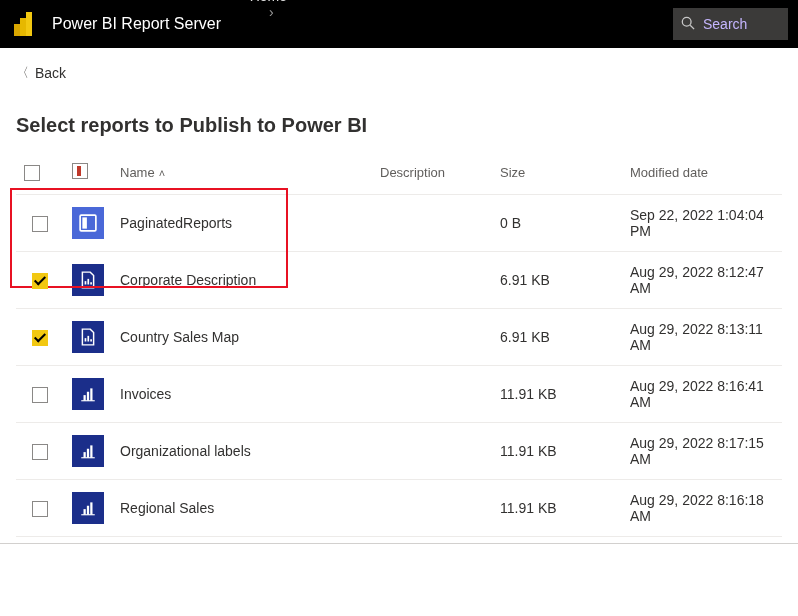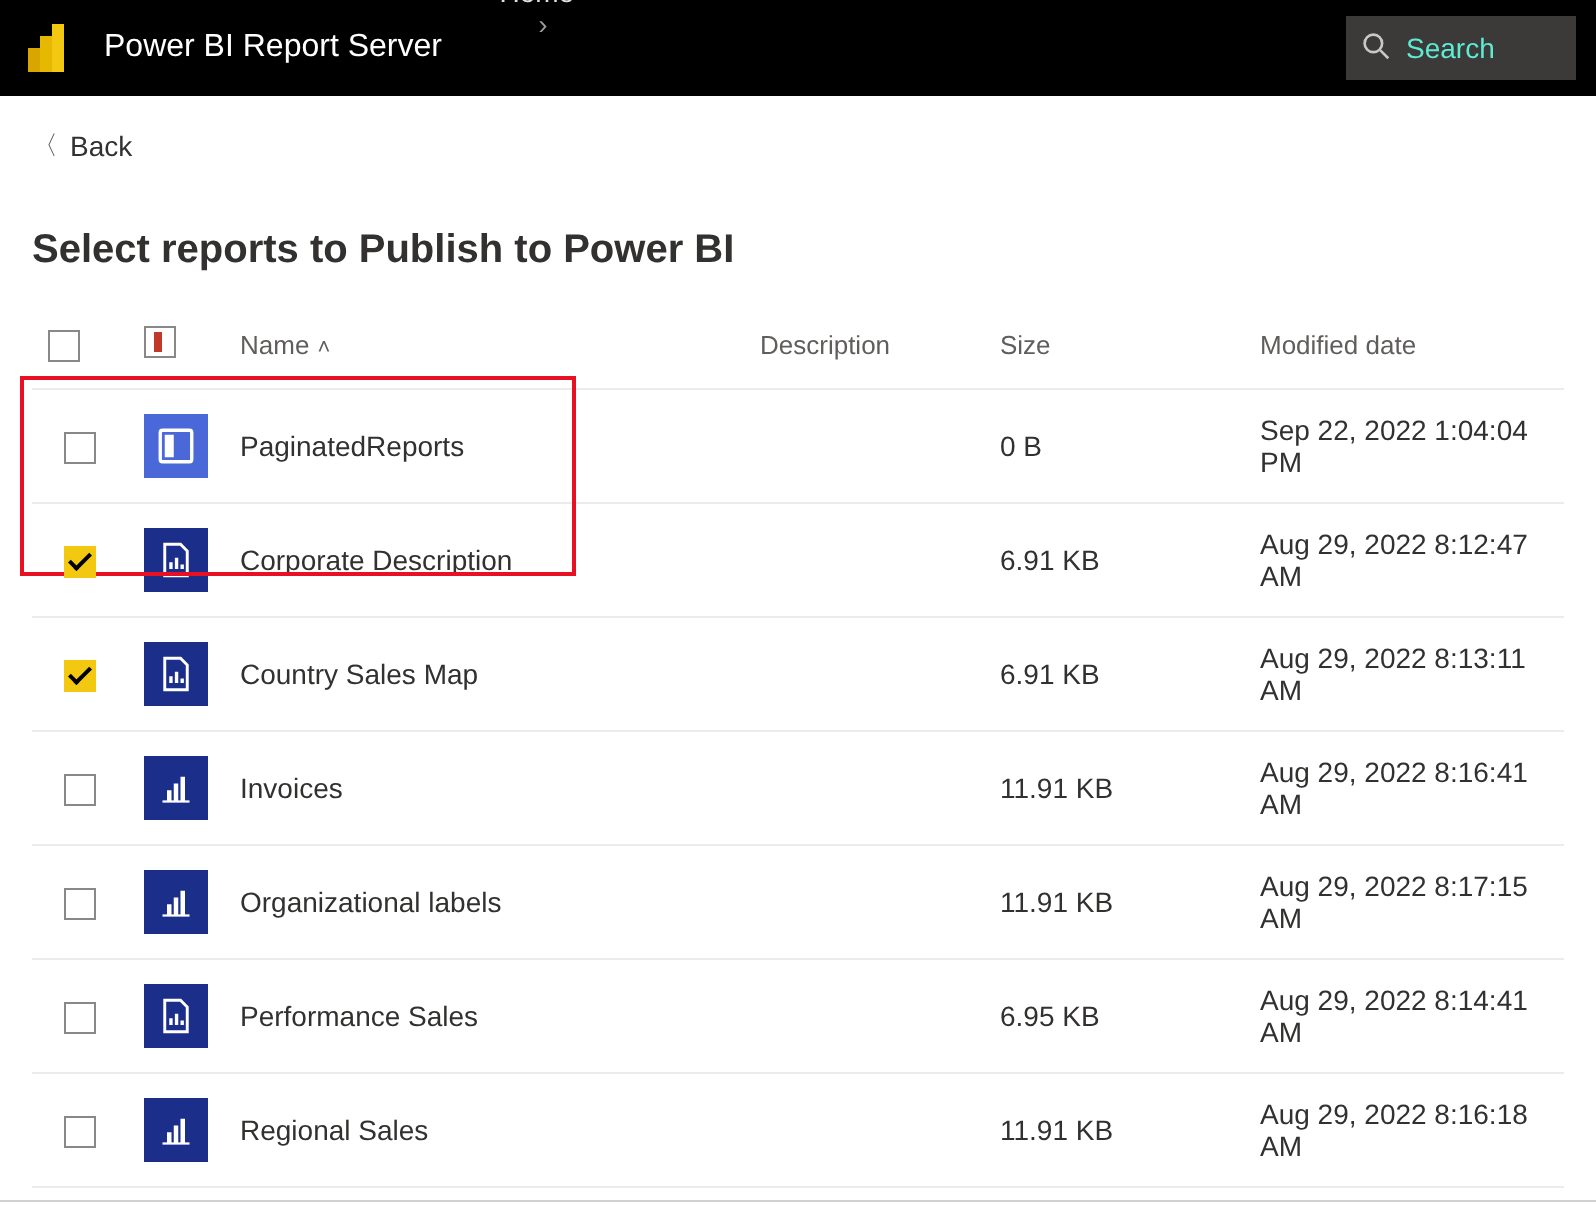--- a/index.html
+++ b/index.html
@@ -6,21 +6,21 @@
   body { font-family: "Segoe UI", -apple-system, sans-serif; font-size: 14px; color: #323130; background: #fff; width: 798px; }
   
   .topbar { background: #000; height: 48px; display: flex; align-items: center; padding: 0 10px; color: #fff; }
   .logo { width: 28px; height: 28px; margin-right: 14px; display: flex; align-items: center; justify-content: center; }
   .app-title { font-size: 16px; margin-right: 24px; }
   .breadcrumb { display: flex; align-items: center; color: #e0e0e0; flex-direction: column; }
   .breadcrumb-home { margin-right: 6px; cursor: pointer; }
   .breadcrumb-sep { margin: 0 6px; color: #999; }
   .breadcrumb-current { color: #fff; font-weight: 600; margin-top: 25px; }
   .spacer { flex: 1; }
-  .searchbox { background: #3b3a39; height: 32px; width: 115px; display: flex; align-items: center; padding-left: 8px; color: #5eead4; cursor: text; }
+  .searchbox { background: #3b3a39; height: 32px; width: 115px; display: flex; align-items: center; padding-left: 8px; color: #c4b5fd; cursor: text; }
   .searchbox span.icon { margin-right: 8px; }
   
   .back-row { padding: 16px 16px 0 16px; }
   .back-link { display: inline-flex; align-items: center; color: #323130; cursor: pointer; font-size: 14px; }
   .back-link .chev { margin-right: 6px; font-size: 13px; color: #605e5c; }
   
   .page-title { padding: 32px 16px 14px 16px; font-size: 20px; font-weight: 600; }
   
   .table { width: 100%; border-collapse: collapse; }
   .table th { text-align: left; font-weight: 400; color: #605e5c; font-size: 13px; padding: 12px 8px; border-bottom: 1px solid #edebe9; margin-left: 16px; }
@@ -181,35 +181,20 @@
             </span></td>
           <td class="col-name">Organizational labels</td>
           <td class="col-desc"></td>
           <td class="col-size">11.91 KB</td>
           <td class="col-mod">Aug 29, 2022 8:17:15 AM</td>
         </tr>
         <tr>
           <td class="col-check"><span class="checkbox"></span></td>
           <td class="col-icon"><span class="item-icon">
               <svg width="18" height="18" viewBox="0 0 16 16">
-                <path d="M3 1 h7 l3 3 v11 h-10 z" fill="none" stroke="#fff" stroke-width="1.3"></path>
-                <rect x="5" y="9" width="1.5" height="3" fill="#fff"></rect>
-                <rect x="7.5" y="7" width="1.5" height="5" fill="#fff"></rect>
-                <rect x="10" y="10" width="1.5" height="2" fill="#fff"></rect>
-              </svg>
-            </span></td>
-          <td class="col-name">Performance Sales</td>
-          <td class="col-desc"></td>
-          <td class="col-size">6.95 KB</td>
-          <td class="col-mod">Aug 29, 2022 8:14:41 AM</td>
-        </tr>
-        <tr>
-          <td class="col-check"><span class="checkbox"></span></td>
-          <td class="col-icon"><span class="item-icon">
-              <svg width="18" height="18" viewBox="0 0 16 16">
                 <rect x="4" y="9" width="2" height="5" fill="#fff"></rect>
                 <rect x="7" y="6" width="2" height="8" fill="#fff"></rect>
                 <rect x="10" y="3" width="2" height="11" fill="#fff"></rect>
                 <line x1="2" y1="14" x2="14" y2="14" stroke="#fff" stroke-width="1"></line>
               </svg>
             </span></td>
           <td class="col-name">Regional Sales</td>
           <td class="col-desc"></td>
           <td class="col-size">11.91 KB</td>
           <td class="col-mod">Aug 29, 2022 8:16:18 AM</td>

